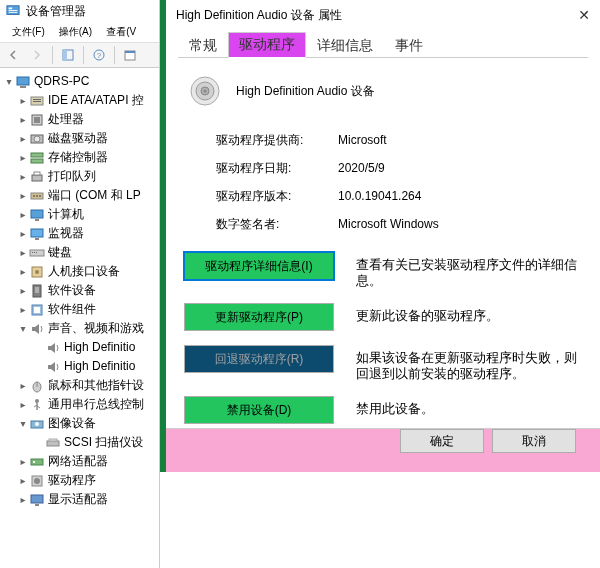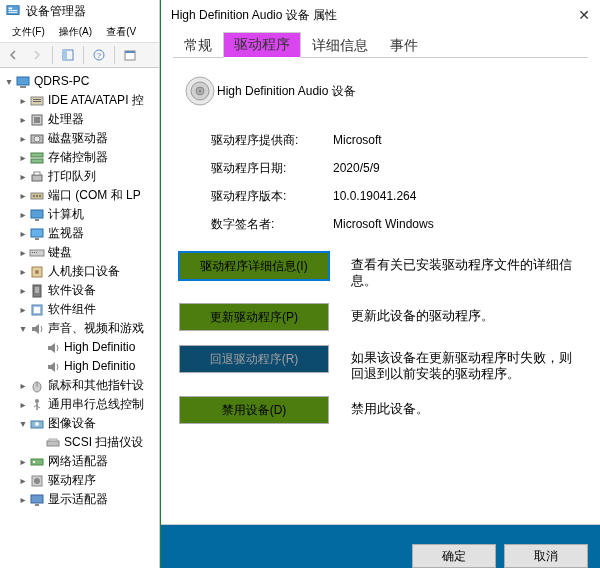--- a/index.html
+++ b/index.html
@@ -17,39 +17,39 @@
   .dm-tool-sep { width: 1px; height: 18px; background: #ccc; margin: 0 2px; }
   .dm-tree { padding: 4px 0 4px 3px; font-size: 12px; line-height: 19px; overflow: hidden; }
   .tree-row { display: flex; align-items: center; white-space: nowrap; height: 19px; }
   .tw { display: inline-block; width: 12px; text-align: center; color: #666; font-size: 10px; }
   .tree-ic { width: 16px; height: 16px; display: inline-flex; align-items: center; justify-content: center; margin-right: 3px; }
   .ind1 { padding-left: 0; }
   .ind2 { padding-left: 14px; }
   .ind4 { padding-left: 42px; }
 
   
-  .dlg { position: absolute; left: 160px; top: 0; width: 440px; height: 568px; background: #fff; border-left: 1px solid #15803d; z-index: 2; display: flex; flex-direction: column; }
+  .dlg { position: absolute; left: 160px; top: 0; width: 440px; height: 472px; background: #fff; border-left: 6px solid #15803d; z-index: 2; display: flex; flex-direction: column; }
   .dlg-title { height: 30px; display: flex; align-items: center; justify-content: space-between; padding: 0 10px; font-size: 12px; }
   .dlg-close { font-size: 14px; color: #333; }
   .dlg-body { flex: 1; padding: 4px 12px 0 12px; }
   .tabs { display: flex; align-items: flex-end; border-bottom: 1px solid #ccc; height: 24px; }
   .tab { padding: 3px 10px; border: 1px solid transparent; border-bottom: none; font-size: 14px; color: #333; position: relative; top: 1px; }
   .tab.active { border-color: #ccc; background: #d946ef; border-bottom: 1px solid #fff; }
   .tab-content { padding: 12px 6px 0 6px; }
-  .dev-header { display: flex; align-items: center; padding: 4px 4px 18px 4px; }
+  .dev-header { display: flex; align-items: center; gap: 14px; padding: 4px 4px 18px 4px; }
   .speaker-icon { width: 34px; height: 34px; }
   .info-grid { padding-left: 32px; }
   .info-row { display: flex; height: 28px; align-items: center; }
   .info-label { width: 122px; }
   .btn-row { display: flex; align-items: flex-start; margin-top: 14px; gap: 22px; }
-  .action-btn { width: 150px; height: 28px; border: 1px solid #adadad; background: #4d7c0f; font-size: 12px; font-family: inherit; display: flex; align-items: center; justify-content: center; }
+  .action-btn { width: 150px; height: 28px; border: 1px solid #adadad; background: #22c55e; font-size: 12px; font-family: inherit; display: flex; align-items: center; justify-content: center; }
   .action-btn.focus { outline: 2px solid #0078d7; outline-offset: -1px; }
   .action-btn:disabled { color: #a0a0a0; background: #0c4a6e; }
   .btn-desc { font-size: 13px; line-height: 16px; flex: 1; padding-top: 5px; }
-  .dlg-footer { height: 44px; border-top: 1px solid #ccc; display: flex; align-items: flex-end; justify-content: flex-end; gap: 8px; padding-right: 12px; background: #0369a1; }
+  .dlg-footer { height: 44px; border-top: 1px solid #ccc; display: flex; align-items: flex-start; justify-content: flex-end; gap: 8px; padding-right: 24px; background: #f9a8d4; }
   .footer-btn { width: 84px; height: 24px; border: 1px solid #adadad; background: #e1e1e1; font-size: 12px; font-family: inherit; }
 
   svg { display: block; }
 </style>
 </head>
 <body>
 
 <div class="stage">
 
   <div class="dm">

